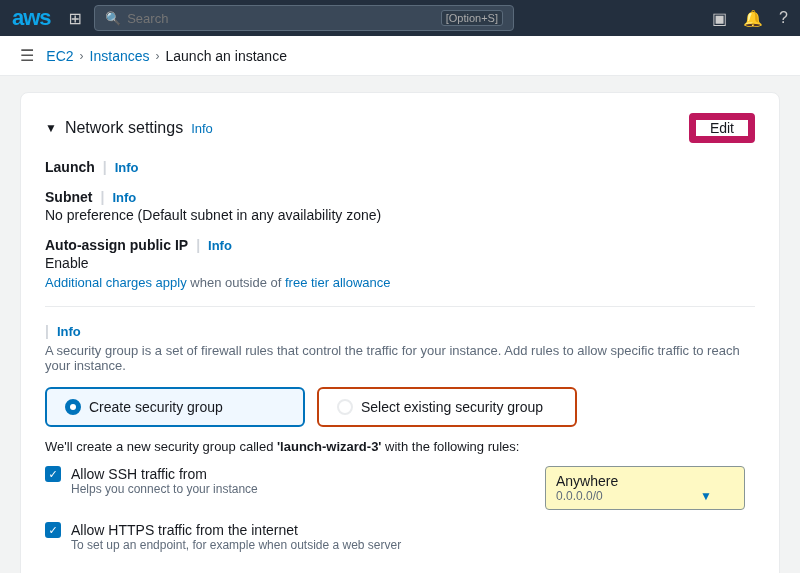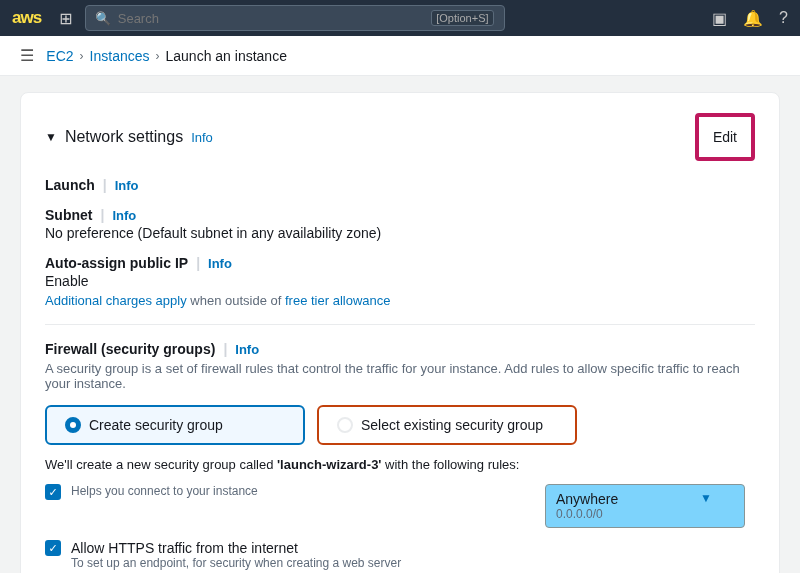--- a/index.html
+++ b/index.html
@@ -8,23 +8,23 @@
     
     .top-nav {
       background: #232f3e;
       height: 36px;
       display: flex;
       align-items: center;
       padding: 0 12px;
       gap: 12px;
     }
     .aws-logo {
-      color: #fde047;
+      color: #0ea5e9;
       font-weight: bold;
-      font-size: 17px;
+      font-size: 22px;
       letter-spacing: -1px;
       margin-right: 6px;
     }
     .nav-grid-icon {
       color: #ccc;
       font-size: 16px;
       cursor: pointer;
     }
     .search-bar {
       flex: 1;
@@ -117,23 +117,23 @@
     }
     .info-link {
       color: #0073bb;
       font-size: 13px;
       cursor: pointer;
       text-decoration: none;
     }
 
     .edit-button {
       background: #fff;
-      border: 4px solid #be185d;
+      border: 7px solid #be185d;
       border-radius: 4px;
-      padding: 12px 14px;
+      padding: 0 14px;
       font-size: 14px;
       cursor: pointer;
       color: #16191f;
     }
 
     
     .field-group { margin-bottom: 14px; }
     .field-label {
       font-weight: 700;
       font-size: 14px;
@@ -229,26 +229,26 @@
     .checkbox-label-group {}
     .checkbox-label { font-size: 14px; font-weight: 400; color: #16191f; }
     .checkbox-sublabel { font-size: 12px; color: #5f6b7a; }
 
     
     .dropdown-select {
       border: 1px solid #879596;
       border-radius: 4px;
       padding: 6px 32px 6px 10px;
       font-size: 14px;
-      background: #7dd3fc;
+      background: #fef9c3;
       cursor: pointer;
       position: relative;
       min-width: 200px;
       display: inline-flex;
-      align-items: flex-start;
+      align-items: flex-end;
       justify-content: space-between;
       gap: 8px;
     }
     .dropdown-val { font-size: 14px; color: #16191f; }
     .dropdown-sub { font-size: 12px; color: #5f6b7a; }
     .dropdown-arrow { color: #0073bb; font-size: 12px; }
 
     .sg-rule-row {
       display: flex;
       align-items: flex-start;
@@ -329,21 +329,20 @@
         <a>Additional charges apply</a>
         <span> when outside of </span>
         <a>free tier allowance</a>
       </div>
     </div>
 
     <hr class="divider">
 
     <div class="field-group">
       <div class="field-label">
-        <span>Firewall (security groups)</span>
         <span style="color:#d1d5db;">|</span>
         <a class="info-link">Info</a>
       </div>
       <div class="field-desc">A security group is a set of firewall rules that control the traffic for your instance. Add rules to allow specific traffic to reach your instance.</div>
     </div>
 
     <div class="sg-options">
       <div class="sg-option selected">
         <div class="radio-dot"></div>
         <span>Create security group</span>
@@ -356,20 +355,21 @@
 
     <div class="sg-description">
       <span>We'll create a new security group called </span><strong>'launch-wizard-3'</strong><span> with the following rules:</span>
     </div>
 
     <div class="sg-rule-row">
       <div class="sg-rule-left">
         <div class="checkbox-area" style="display:flex;align-items:flex-start;gap:10px;">
           <div class="checkbox">✓</div>
           <div class="checkbox-label-group">
+            <div class="checkbox-label">Allow SSH traffic from</div>
             <div class="checkbox-sublabel">Helps you connect to your instance</div>
           </div>
         </div>
       </div>
       <div class="sg-rule-right">
         <div class="dropdown-select">
           <div>
             <div class="dropdown-val">Anywhere</div>
             <div class="dropdown-sub">0.0.0.0/0</div>
           </div>
@@ -377,20 +377,20 @@
         </div>
       </div>
     </div>
 
     <div class="sg-rule-row">
       <div class="sg-rule-left">
         <div class="checkbox-area" style="display:flex;align-items:flex-start;gap:10px;">
           <div class="checkbox">✓</div>
           <div class="checkbox-label-group">
             <div class="checkbox-label">Allow HTTPS traffic from the internet</div>
-            <div class="checkbox-sublabel">To set up an endpoint, for security when creating a web server</div>
+            <div class="checkbox-sublabel">To set up an endpoint, for example when outside a web server</div>
           </div>
         </div>
       </div>
     </div>
 
   </div>
 </div>
 
 </body></html>

